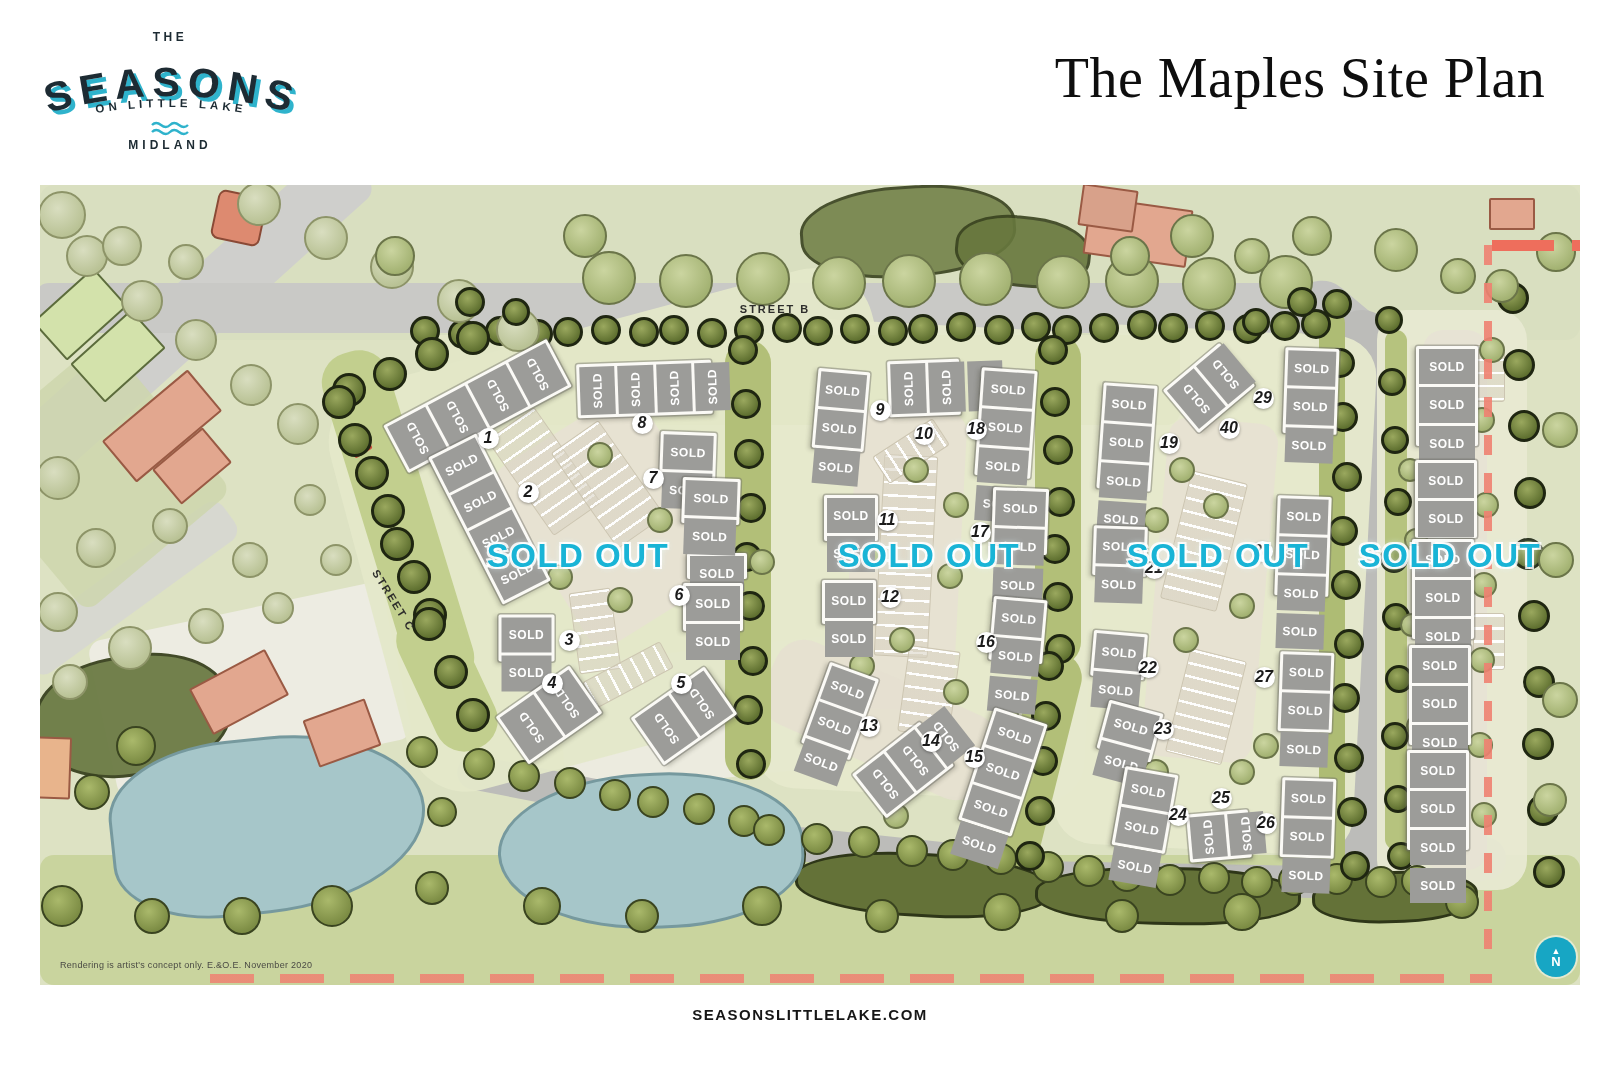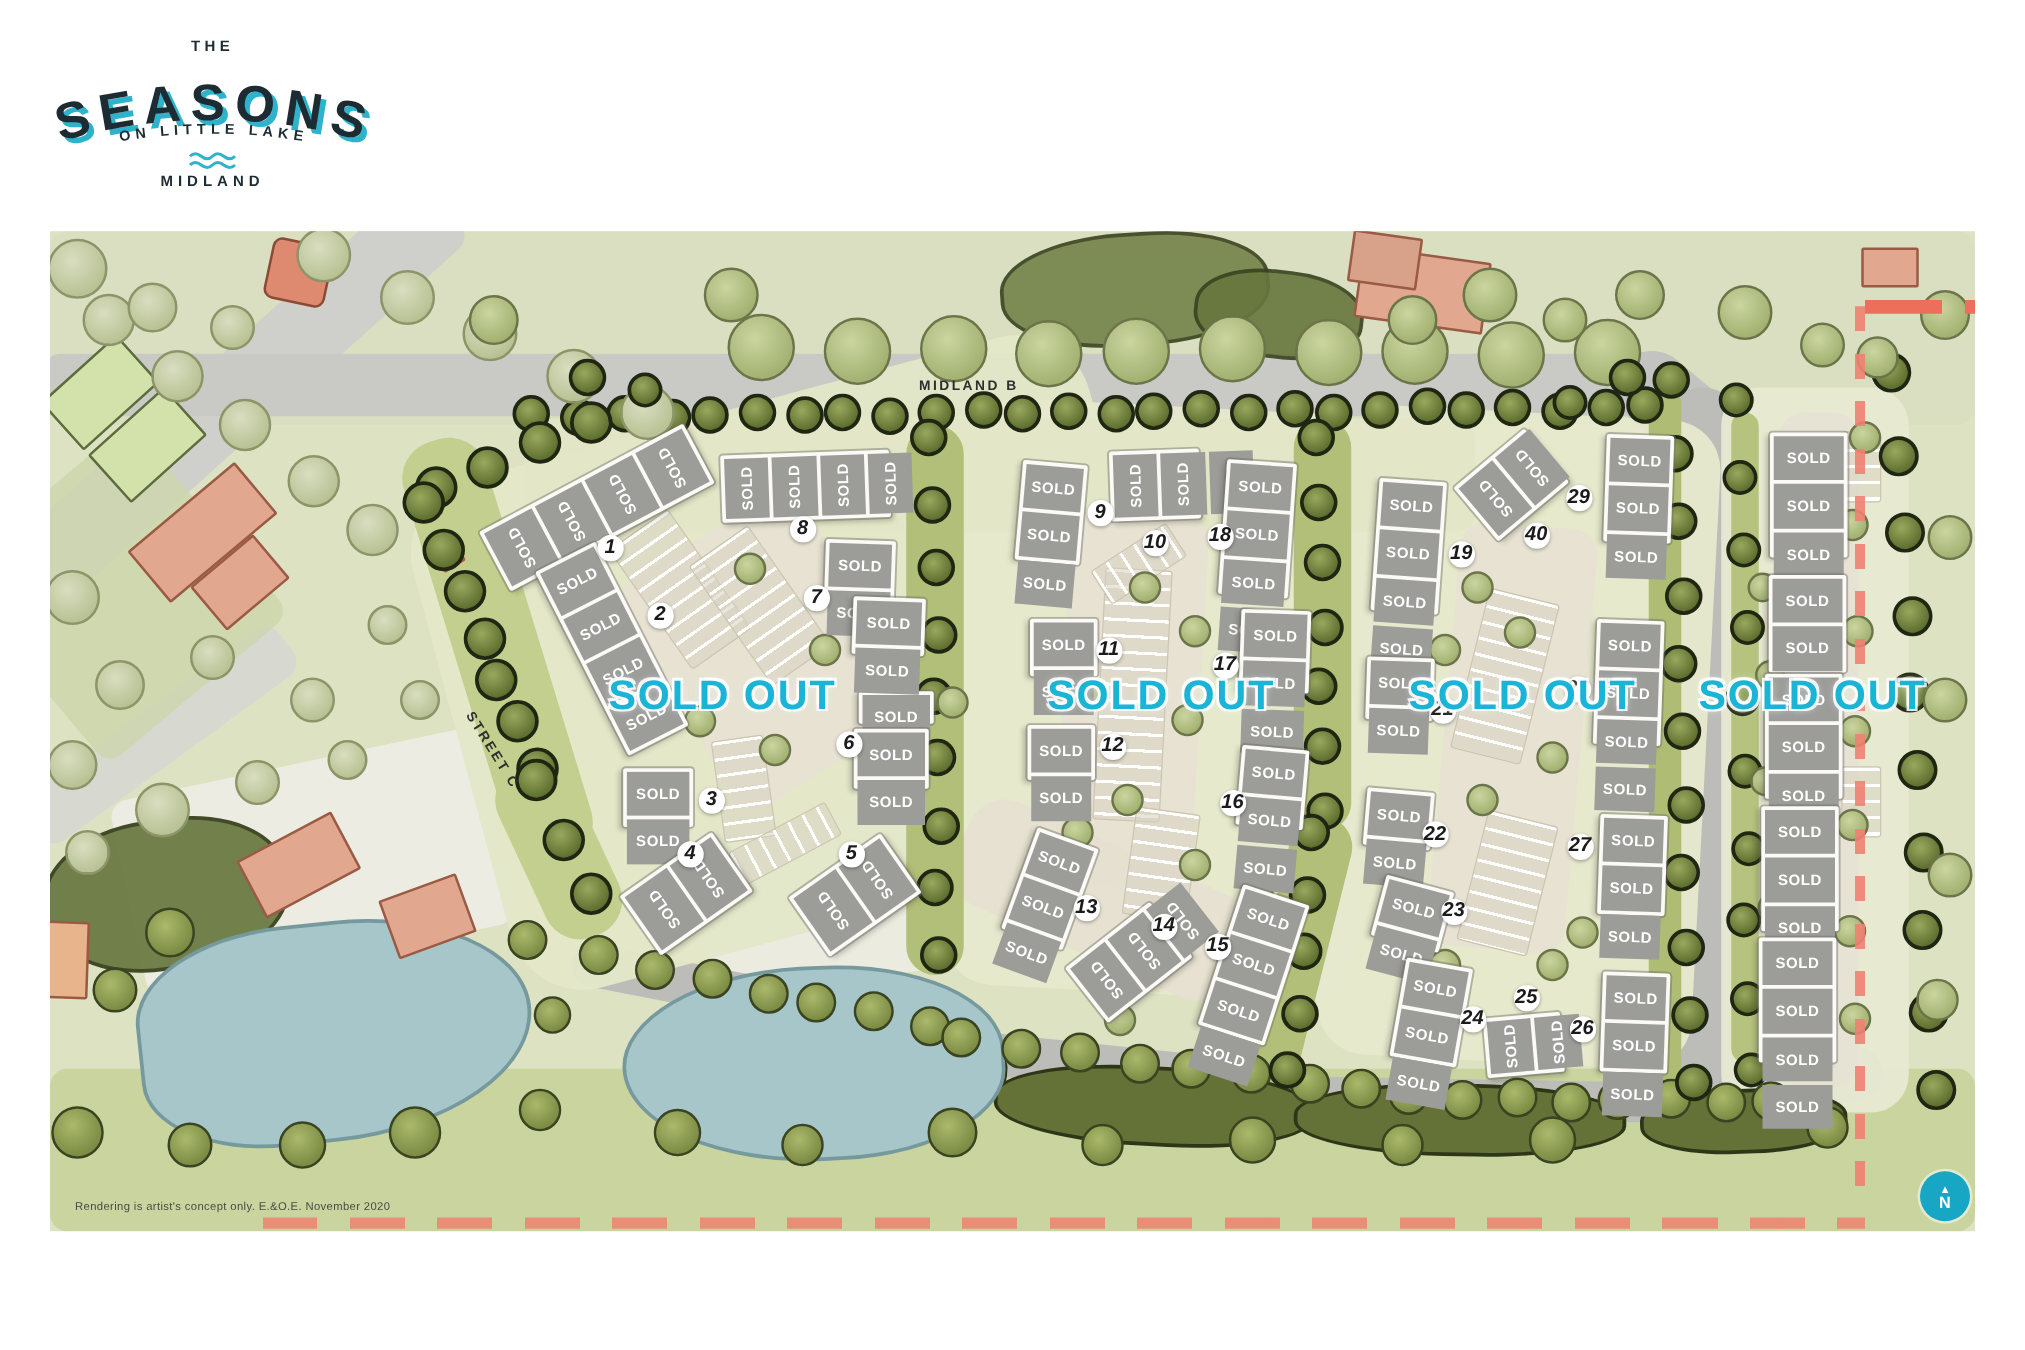--- a/index.html
+++ b/index.html
@@ -76,20 +76,21 @@
     <text font-family="Liberation Sans, sans-serif" font-size="11.5" font-weight="bold" letter-spacing="1.5" fill="#1d2b33">
       <textPath href="#arcSub" startOffset="0" textLength="148">ON LITTLE LAKE</textPath>
     </text>
     <g stroke="#2fb3cc" stroke-width="2.4" fill="none">
       <path d="M 114,100 q 4,-4 9,0 t 9,0 t 9,0 t 9,0"></path>
       <path d="M 114,107 q 4,-4 9,0 t 9,0 t 9,0 t 9,0"></path>
     </g>
     <text x="132" y="124" text-anchor="middle" font-family="Liberation Sans, sans-serif" font-size="12" font-weight="bold" letter-spacing="4" fill="#1d2b33">MIDLAND</text>
   </svg>
 
+  <div id="main-title">The Maples Site Plan</div>
 
   <div id="map">
     <div class="layer" id="lyr-patches">
         <div class="patch" style="left: 0px; top: -0.5px; width: 1540px; height: 155px; transform: none; background: rgb(217, 223, 192);"></div>
         <div class="patch" style="left: 0px; top: 670px; width: 1540px; height: 130px; transform: none; background: rgb(201, 212, 158);"></div>
         <div class="patch" style="left: -85px; top: 103px; width: 460px; height: 64px; transform: rotate(-42deg); background: rgb(207, 207, 204);"></div>
         <div class="patch" style="left: -37px; top: 380px; width: 250px; height: 46px; transform: rotate(-36deg); background: rgb(214, 214, 211); opacity: 0.8;"></div>
         <div class="patch" style="left: -40px; top: 190px; width: 190px; height: 200px; transform: rotate(-40deg); background: rgb(205, 214, 171); opacity: 0.8;"></div>
         <div class="patch" style="left: 60px; top: 425px; width: 300px; height: 160px; transform: rotate(-12deg); background: rgb(237, 236, 226);"></div>
         <div class="patch" style="left: 520px; top: 465px; width: 280px; height: 130px; transform: rotate(-6deg); background: rgb(236, 235, 223);"></div>
@@ -795,18 +796,19 @@
       <div id="boundary-top"></div>
       <div id="compass">
         <span class="arr">▲</span>
         <span class="ltr">N</span>
       </div>
       <div id="disclaimer">Rendering is artist's concept only. E.&amp;O.E. November 2020</div>
     <div class="soldout" style="left: 378px; top: 352px; width: 320px; height: 40px; transform: none;">SOLD OUT</div>
         <div class="soldout" style="left: 729px; top: 352px; width: 320px; height: 40px; transform: none;">SOLD OUT</div>
         <div class="soldout" style="left: 1018px; top: 352px; width: 320px; height: 40px; transform: none;">SOLD OUT</div>
         <div class="soldout" style="left: 1250px; top: 352px; width: 320px; height: 40px; transform: none;">SOLD OUT</div>
-        <div class="street" style="left: 675px; top: 118px; width: 120px; height: 14px; transform: none;">MIDLAND B</div>
+        <div class="street" style="left: 675px; top: 118px; width: 120px; height: 14px; transform: none;">STREET B</div>
         <div class="street" style="left: 293px; top: 409px; width: 120px; height: 14px; transform: rotate(58deg);">STREET C</div>
       </div>
   </div>
 
+  <div id="footer">SEASONSLITTLELAKE.COM</div>
 </div>
 
 </body></html>

